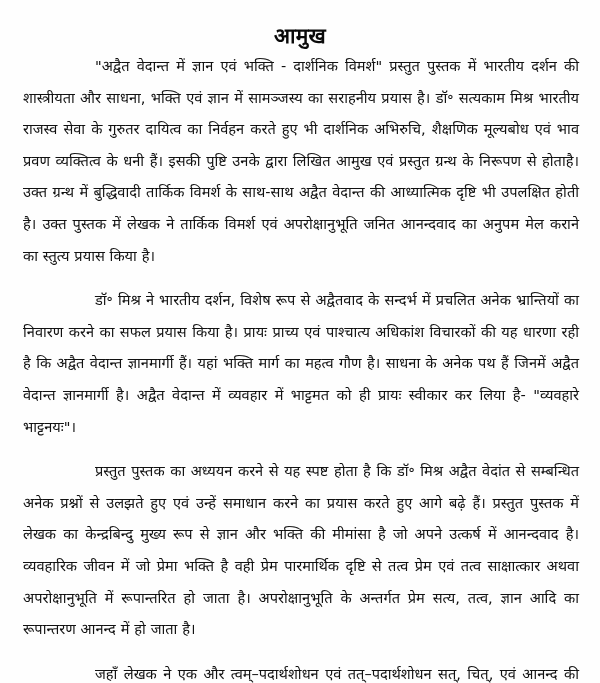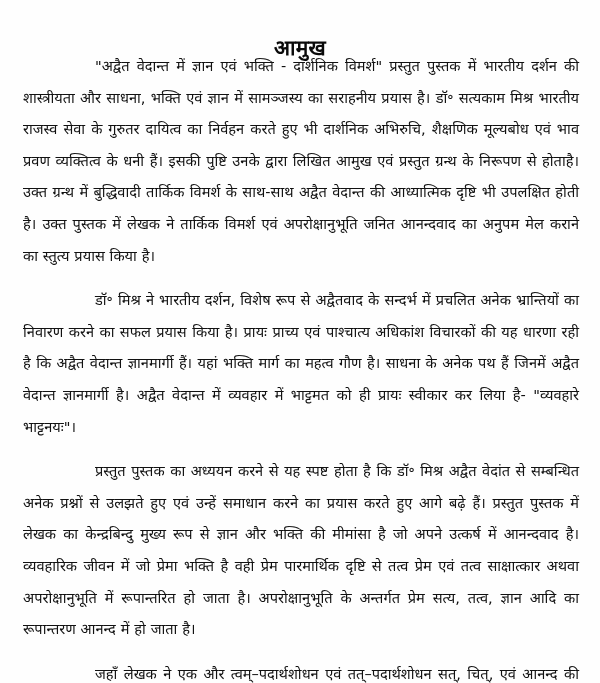--- a/index.html
+++ b/index.html
@@ -21,21 +21,21 @@
     position: relative;
     width: 600px;
     height: 683px;
     background: #fefefe;
     box-sizing: border-box;
     padding: 0;
   }
 
   .page-title {
     position: absolute;
-    top: 20px;
+    top: 8px;
     left: 0;
     width: 600px;
     text-align: center;
     font-size: 21px;
     line-height: 28px;
     font-weight: 600;
     letter-spacing: 0.2px;
     color: #0a0a0a;
   }
 

